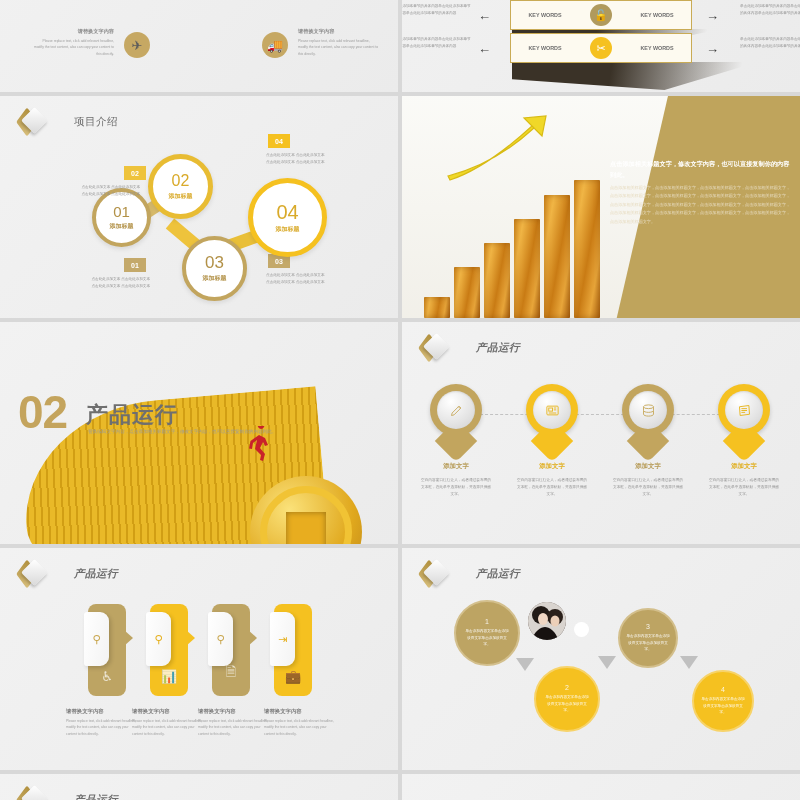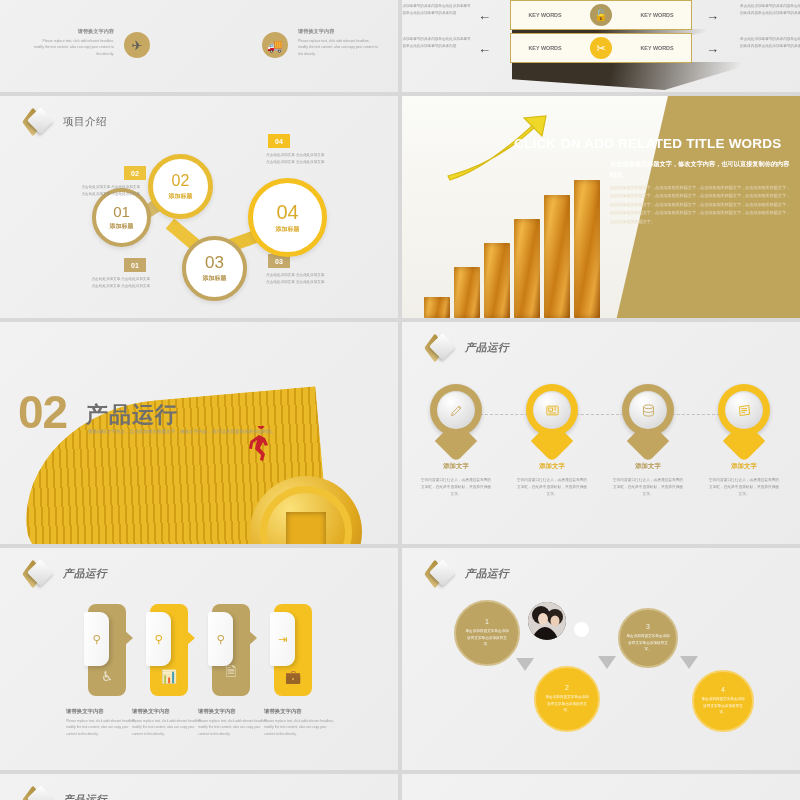--- a/index.html
+++ b/index.html
@@ -19,21 +19,21 @@
   }
   .slide{
     position:relative;
     overflow:hidden;
     background:linear-gradient(135deg,#f2f2f2 0%,#efefef 45%,#ebebeb 100%);
     box-sizing:border-box;
   }
   .slide-inner{position:absolute;inset:0;}
 
   
-  .hdr{position:absolute;left:24px;top:14px;display:flex;align-items:center;gap:9px;}
+  .hdr{position:absolute;left:18px;top:14px;display:flex;align-items:center;gap:26px;}
   .rhomb{position:relative;width:30px;height:24px;}
   .rhomb .back{
     position:absolute;left:0;top:3px;width:18px;height:18px;
     background:linear-gradient(135deg,#b08f3c,#d8bf7d);
     transform:rotate(45deg) skew(8deg,8deg);
     border-radius:2px;
   }
   .rhomb .front{
     position:absolute;left:7px;top:1px;width:19px;height:19px;
     background:linear-gradient(135deg,#ffffff,#d9d9d9);
@@ -259,21 +259,20 @@
 
       <div id="bars-host">
           <div class="bar" style="left: 22px; width: 26px; height: 21px; bottom: 0px; background: linear-gradient(100deg, rgb(217, 143, 32) 0%, rgb(240, 181, 69) 22%, rgb(201, 123, 20) 55%, rgb(232, 166, 58) 78%, rgb(168, 95, 14) 100%); box-shadow: rgba(120, 60, 0, 0.45) 0px 0px 6px inset;"></div>
           <div class="bar" style="left: 52px; width: 26px; height: 51px; bottom: 0px; background: linear-gradient(100deg, rgb(217, 143, 32) 0%, rgb(240, 181, 69) 22%, rgb(201, 123, 20) 55%, rgb(232, 166, 58) 78%, rgb(168, 95, 14) 100%); box-shadow: rgba(120, 60, 0, 0.45) 0px 0px 6px inset;"></div>
           <div class="bar" style="left: 82px; width: 26px; height: 75px; bottom: 0px; background: linear-gradient(100deg, rgb(217, 143, 32) 0%, rgb(240, 181, 69) 22%, rgb(201, 123, 20) 55%, rgb(232, 166, 58) 78%, rgb(168, 95, 14) 100%); box-shadow: rgba(120, 60, 0, 0.45) 0px 0px 6px inset;"></div>
           <div class="bar" style="left: 112px; width: 26px; height: 99px; bottom: 0px; background: linear-gradient(100deg, rgb(217, 143, 32) 0%, rgb(240, 181, 69) 22%, rgb(201, 123, 20) 55%, rgb(232, 166, 58) 78%, rgb(168, 95, 14) 100%); box-shadow: rgba(120, 60, 0, 0.45) 0px 0px 6px inset;"></div>
           <div class="bar" style="left: 142px; width: 26px; height: 123px; bottom: 0px; background: linear-gradient(100deg, rgb(217, 143, 32) 0%, rgb(240, 181, 69) 22%, rgb(201, 123, 20) 55%, rgb(232, 166, 58) 78%, rgb(168, 95, 14) 100%); box-shadow: rgba(120, 60, 0, 0.45) 0px 0px 6px inset;"></div>
           <div class="bar" style="left: 172px; width: 26px; height: 138px; bottom: 0px; background: linear-gradient(100deg, rgb(217, 143, 32) 0%, rgb(240, 181, 69) 22%, rgb(201, 123, 20) 55%, rgb(232, 166, 58) 78%, rgb(168, 95, 14) 100%); box-shadow: rgba(120, 60, 0, 0.45) 0px 0px 6px inset;"></div>
         </div>
 
-      <div class="title">CLICK ON ADD RELATED TITLE WORDS</div>
       <div class="sub">点击添加相关标题文字，修改文字内容，也可以直接复制你的内容到此。</div>
       <div class="body">点击添加相关标题文字，点击添加相关标题文字，点击添加相关标题文字，点击添加相关标题文字，点击添加相关标题文字，点击添加相关标题文字，点击添加相关标题文字，点击添加相关标题文字，点击添加相关标题文字，点击添加相关标题文字，点击添加相关标题文字，点击添加相关标题文字，点击添加相关标题文字，点击添加相关标题文字，点击添加相关标题文字，点击添加相关标题文字，点击添加相关标题文字。</div>
     </div>
   </div>
 
   <div class="slide s5">
     <div class="slide-inner">
       <div class="road"></div>
       <div class="coin">
         <div class="ring"></div>

